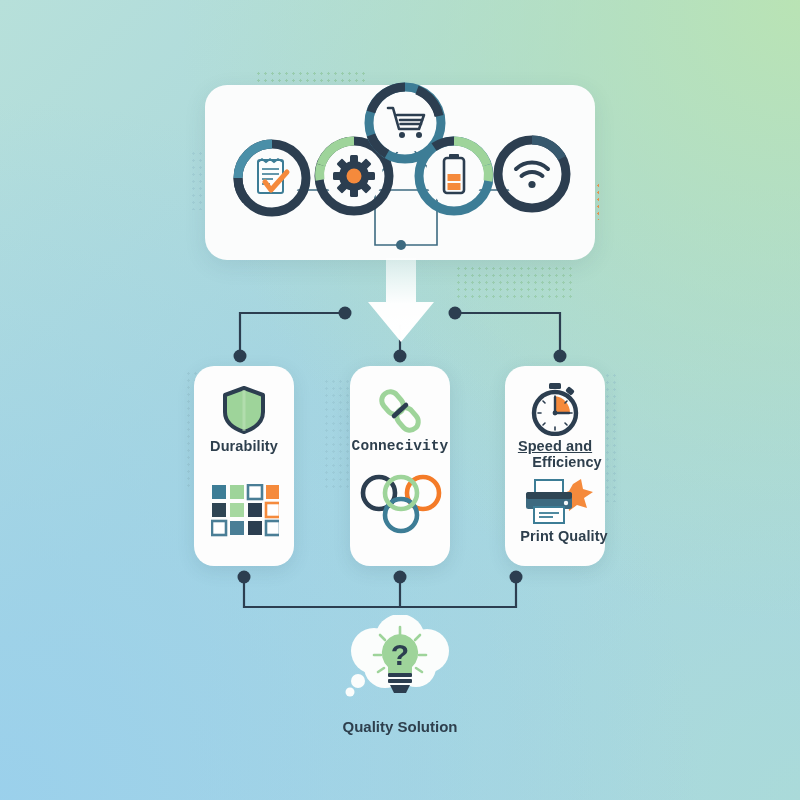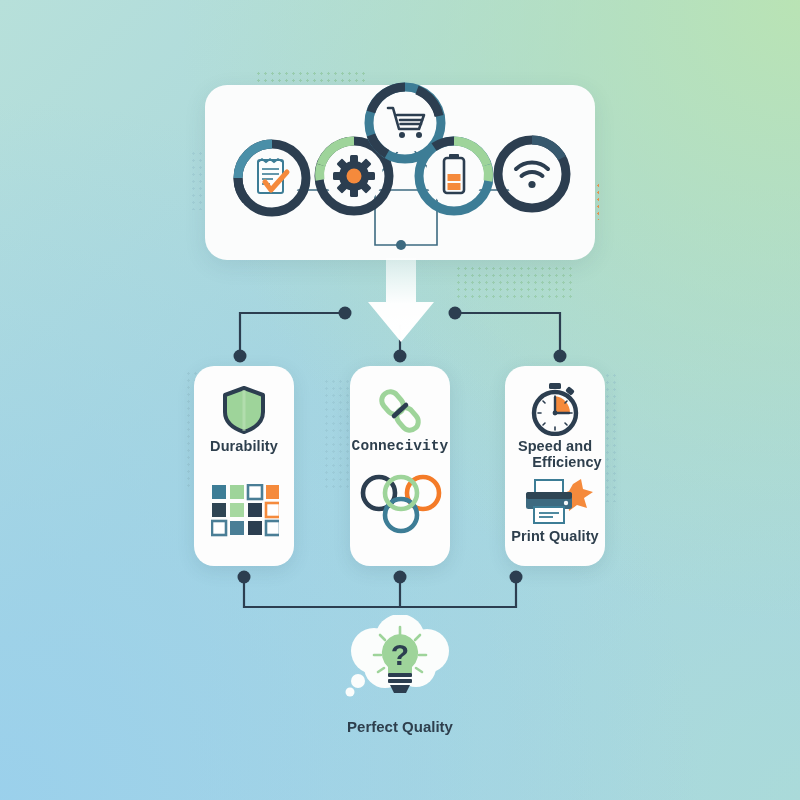--- a/index.html
+++ b/index.html
@@ -236,34 +236,34 @@
       <line x1="11" y1="31" x2="14" y2="31"></line>
       <line x1="40" y1="19" x2="38" y2="21"></line>
       <line x1="40" y1="43" x2="38" y2="41"></line>
       <line x1="16" y1="43" x2="18" y2="41"></line>
       <line x1="16" y1="19" x2="18" y2="21"></line>
     </g>
     <line x1="28" y1="31" x2="28" y2="15.5" stroke="#2c3e50" stroke-width="2.4" stroke-linecap="round"></line>
     <line x1="28" y1="31" x2="42" y2="31" stroke="#2c3e50" stroke-width="2.4" stroke-linecap="round"></line>
     <circle cx="28" cy="31" r="2.4" fill="#2c3e50"></circle>
   </svg>
-  <div class="card-label" style="left:505px; width:100px; top:438px;">Speed and</div>
+  <div class="card-label" style="left:505px; width:100px; top:438px;text-decoration:underline;">Speed and</div>
   <div class="card-label" style="left:505px; width:100px; top:454px;padding-left:12px;">Efficiency</div>
 
   <svg style="position:absolute; left:521px; top:478px;" width="72" height="48">
     <path d="M52 6 L60 1 L62 11 L72 14 L63 20 L66 30 L56 27 L48 33 L47 22 L38 17 L48 13 Z" fill="#f58a3c"></path>
     <rect x="14" y="2" width="28" height="13" fill="#ffffff" stroke="#3d7d96" stroke-width="2"></rect>
     <rect x="5" y="14" width="46" height="17" rx="2.5" fill="#3d6a80"></rect>
     <rect x="5" y="14" width="46" height="7" rx="2.5" fill="#2f4554"></rect>
     <circle cx="45" cy="25" r="2.2" fill="#f7f9f9"></circle>
     <rect x="13" y="29" width="30" height="16" fill="#ffffff" stroke="#3d7d96" stroke-width="2"></rect>
     <line x1="18" y1="35" x2="38" y2="35" stroke="#3d7d96" stroke-width="1.8"></line>
     <line x1="18" y1="39" x2="32" y2="39" stroke="#3d7d96" stroke-width="1.8"></line>
   </svg>
-  <div class="card-label" style="left:505px; width:100px; top:528px;">Print Quality</div>
+  <div class="card-label" style="left:505px; width:100px; top:528px;padding-left:9px;">Print Quality</div>
 
   <svg style="position:absolute; left:180px; top:565px;" width="440" height="60">
     <polyline points="64,12 64,42 336,42 336,12" fill="none" stroke="#2c3e50" stroke-width="2.2"></polyline>
     <line x1="220" y1="12" x2="220" y2="42" stroke="#2c3e50" stroke-width="2.2"></line>
     <circle cx="64" cy="12" r="6.5" fill="#2c3e50"></circle>
     <circle cx="220" cy="12" r="6.5" fill="#2c3e50"></circle>
     <circle cx="336" cy="12" r="6.5" fill="#2c3e50"></circle>
   </svg>
 
   <svg style="position:absolute; left:330px; top:615px;" width="140" height="95">
@@ -285,15 +285,15 @@
       <line x1="96" y1="40" x2="89" y2="40"></line>
       <line x1="48" y1="57" x2="54" y2="53"></line>
       <line x1="92" y1="57" x2="86" y2="53"></line>
     </g>
     <path d="M70 19 a19 19 0 0 1 12 33 v6 h-24 v-6 a19 19 0 0 1 12 -33 Z" fill="#9ed49a"></path>
     <rect x="58" y="58" width="24" height="4" rx="1" fill="#2c3e50"></rect>
     <rect x="58" y="64" width="24" height="4" rx="1" fill="#2c3e50"></rect>
     <path d="M60 70 h20 l-4 8 h-12 Z" fill="#2c3e50"></path>
     <text x="70" y="50" text-anchor="middle" font-family="Liberation Sans, sans-serif" font-size="30" font-weight="700" fill="#2c3e50">?</text>
   </svg>
-  <div class="ico-label" style="left:300px; width:200px; top:718px;">Perfect Quality</div>
+  <div class="ico-label" style="left:300px; width:200px; top:718px;">Quality Solution</div>
 
 </div>
 
 </body></html>

